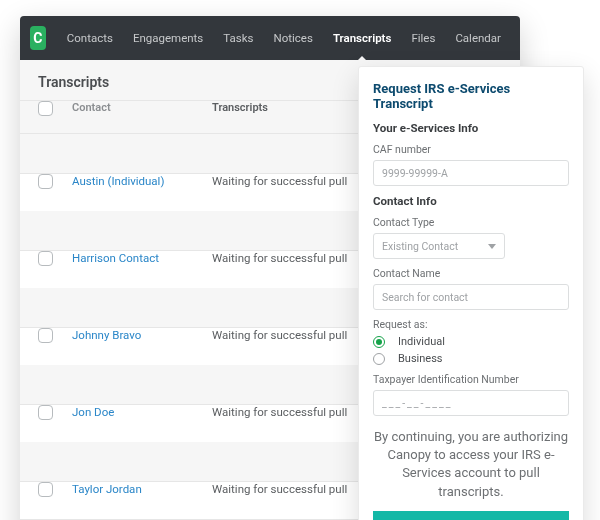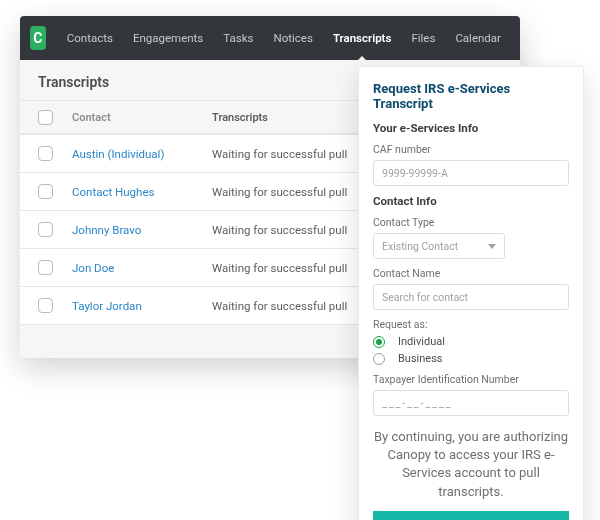--- a/index.html
+++ b/index.html
@@ -71,37 +71,38 @@
     font-size: 14px;
     font-weight: 600;
     color: #4a4d50;
     padding: 14px 18px 10px;
   }
   .table {
     width: 100%;
   }
   .thead, .trow {
     display: flex;
-    align-items: center;
+    align-items: flex-start;
     padding: 0 18px;
     border-top: 1px solid #e6e6e6;
     background: #fff;
   }
   .thead {
     background: #f6f6f6;
     border-top: 1px solid #e6e6e6;
     border-bottom: 1px solid #e6e6e6;
     height: 34px;
     color: #8b8e91;
     font-size: 11px;
     font-weight: 600;
   }
   .trow {
     height: 38px;
     font-size: 11.5px;
+    margin-top: 39px;
   }
   .col-check { width: 34px; display:flex; align-items:center; }
   .col-contact { width: 140px; }
   .col-trans { flex: 1; color: #5b5e61; }
   .checkbox {
     width: 15px;
     height: 15px;
     border: 1.5px solid #b7bbbe;
     border-radius: 4px;
     background: #fff;
@@ -225,21 +226,21 @@
         <div class="col-check">
           <div class="checkbox"></div>
         </div>
         <div class="col-contact"><span class="contact-link">Austin (Individual)</span></div>
         <div class="col-trans">Waiting for successful pull</div>
       </div>
       <div class="trow">
         <div class="col-check">
           <div class="checkbox"></div>
         </div>
-        <div class="col-contact"><span class="contact-link">Contact Hughes</span></div>
+        <div class="col-contact"><span class="contact-link">Harrison Contact</span></div>
         <div class="col-trans">Waiting for successful pull</div>
       </div>
       <div class="trow">
         <div class="col-check">
           <div class="checkbox"></div>
         </div>
         <div class="col-contact"><span class="contact-link">Johnny Bravo</span></div>
         <div class="col-trans">Waiting for successful pull</div>
       </div>
       <div class="trow">

